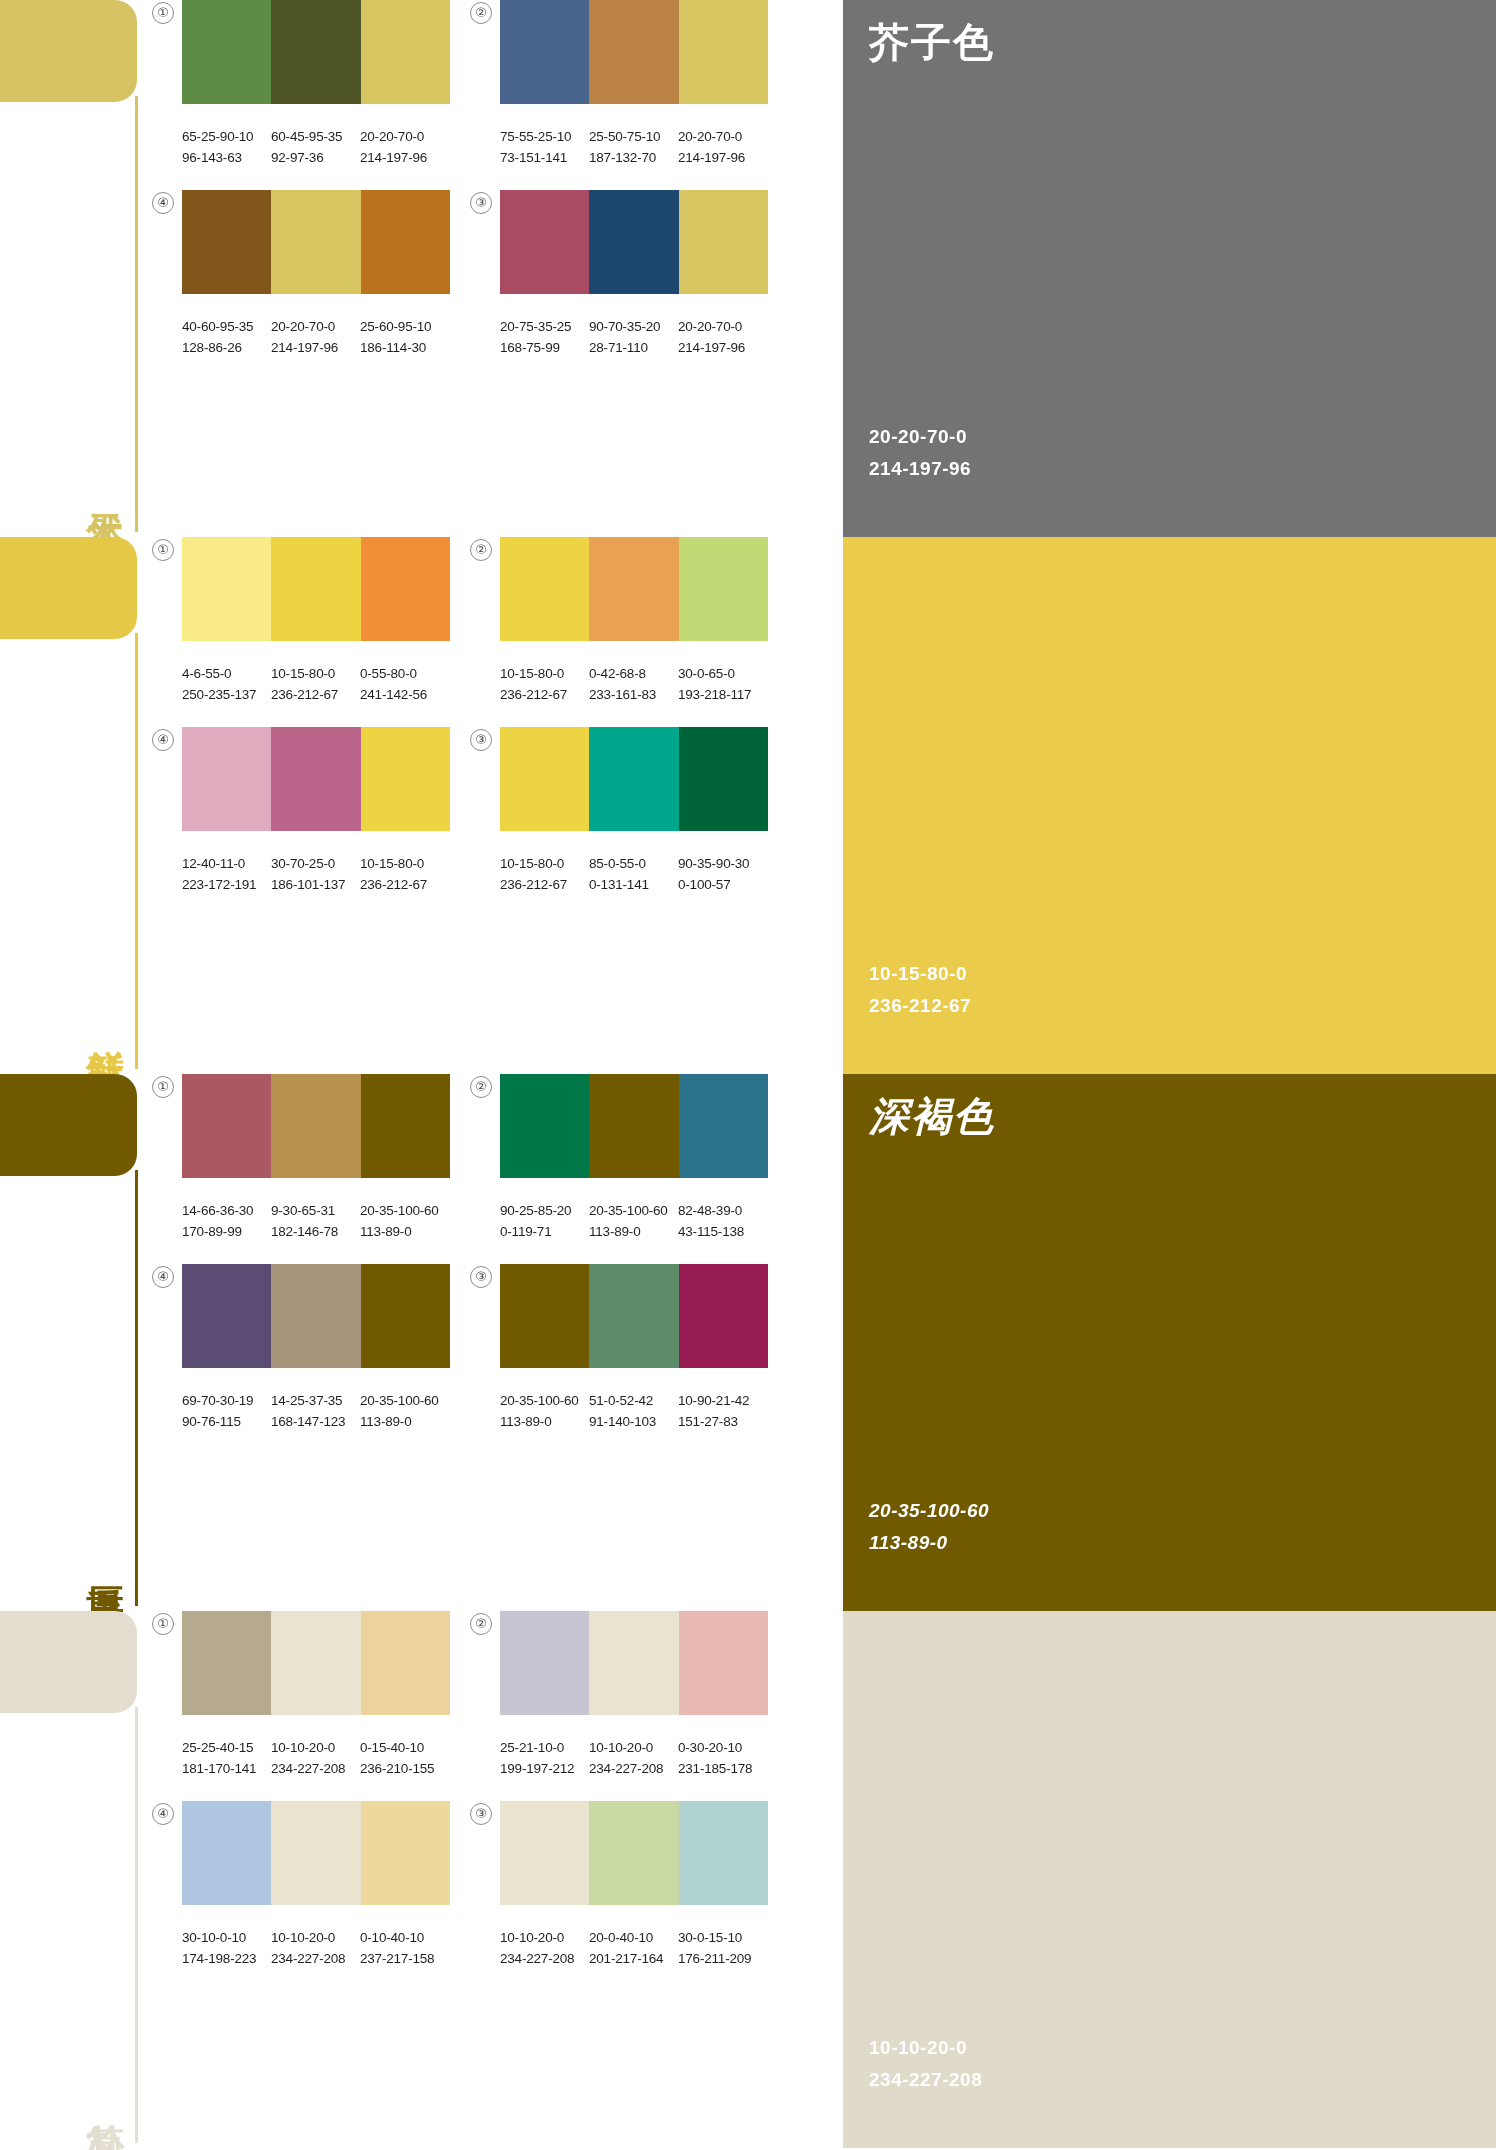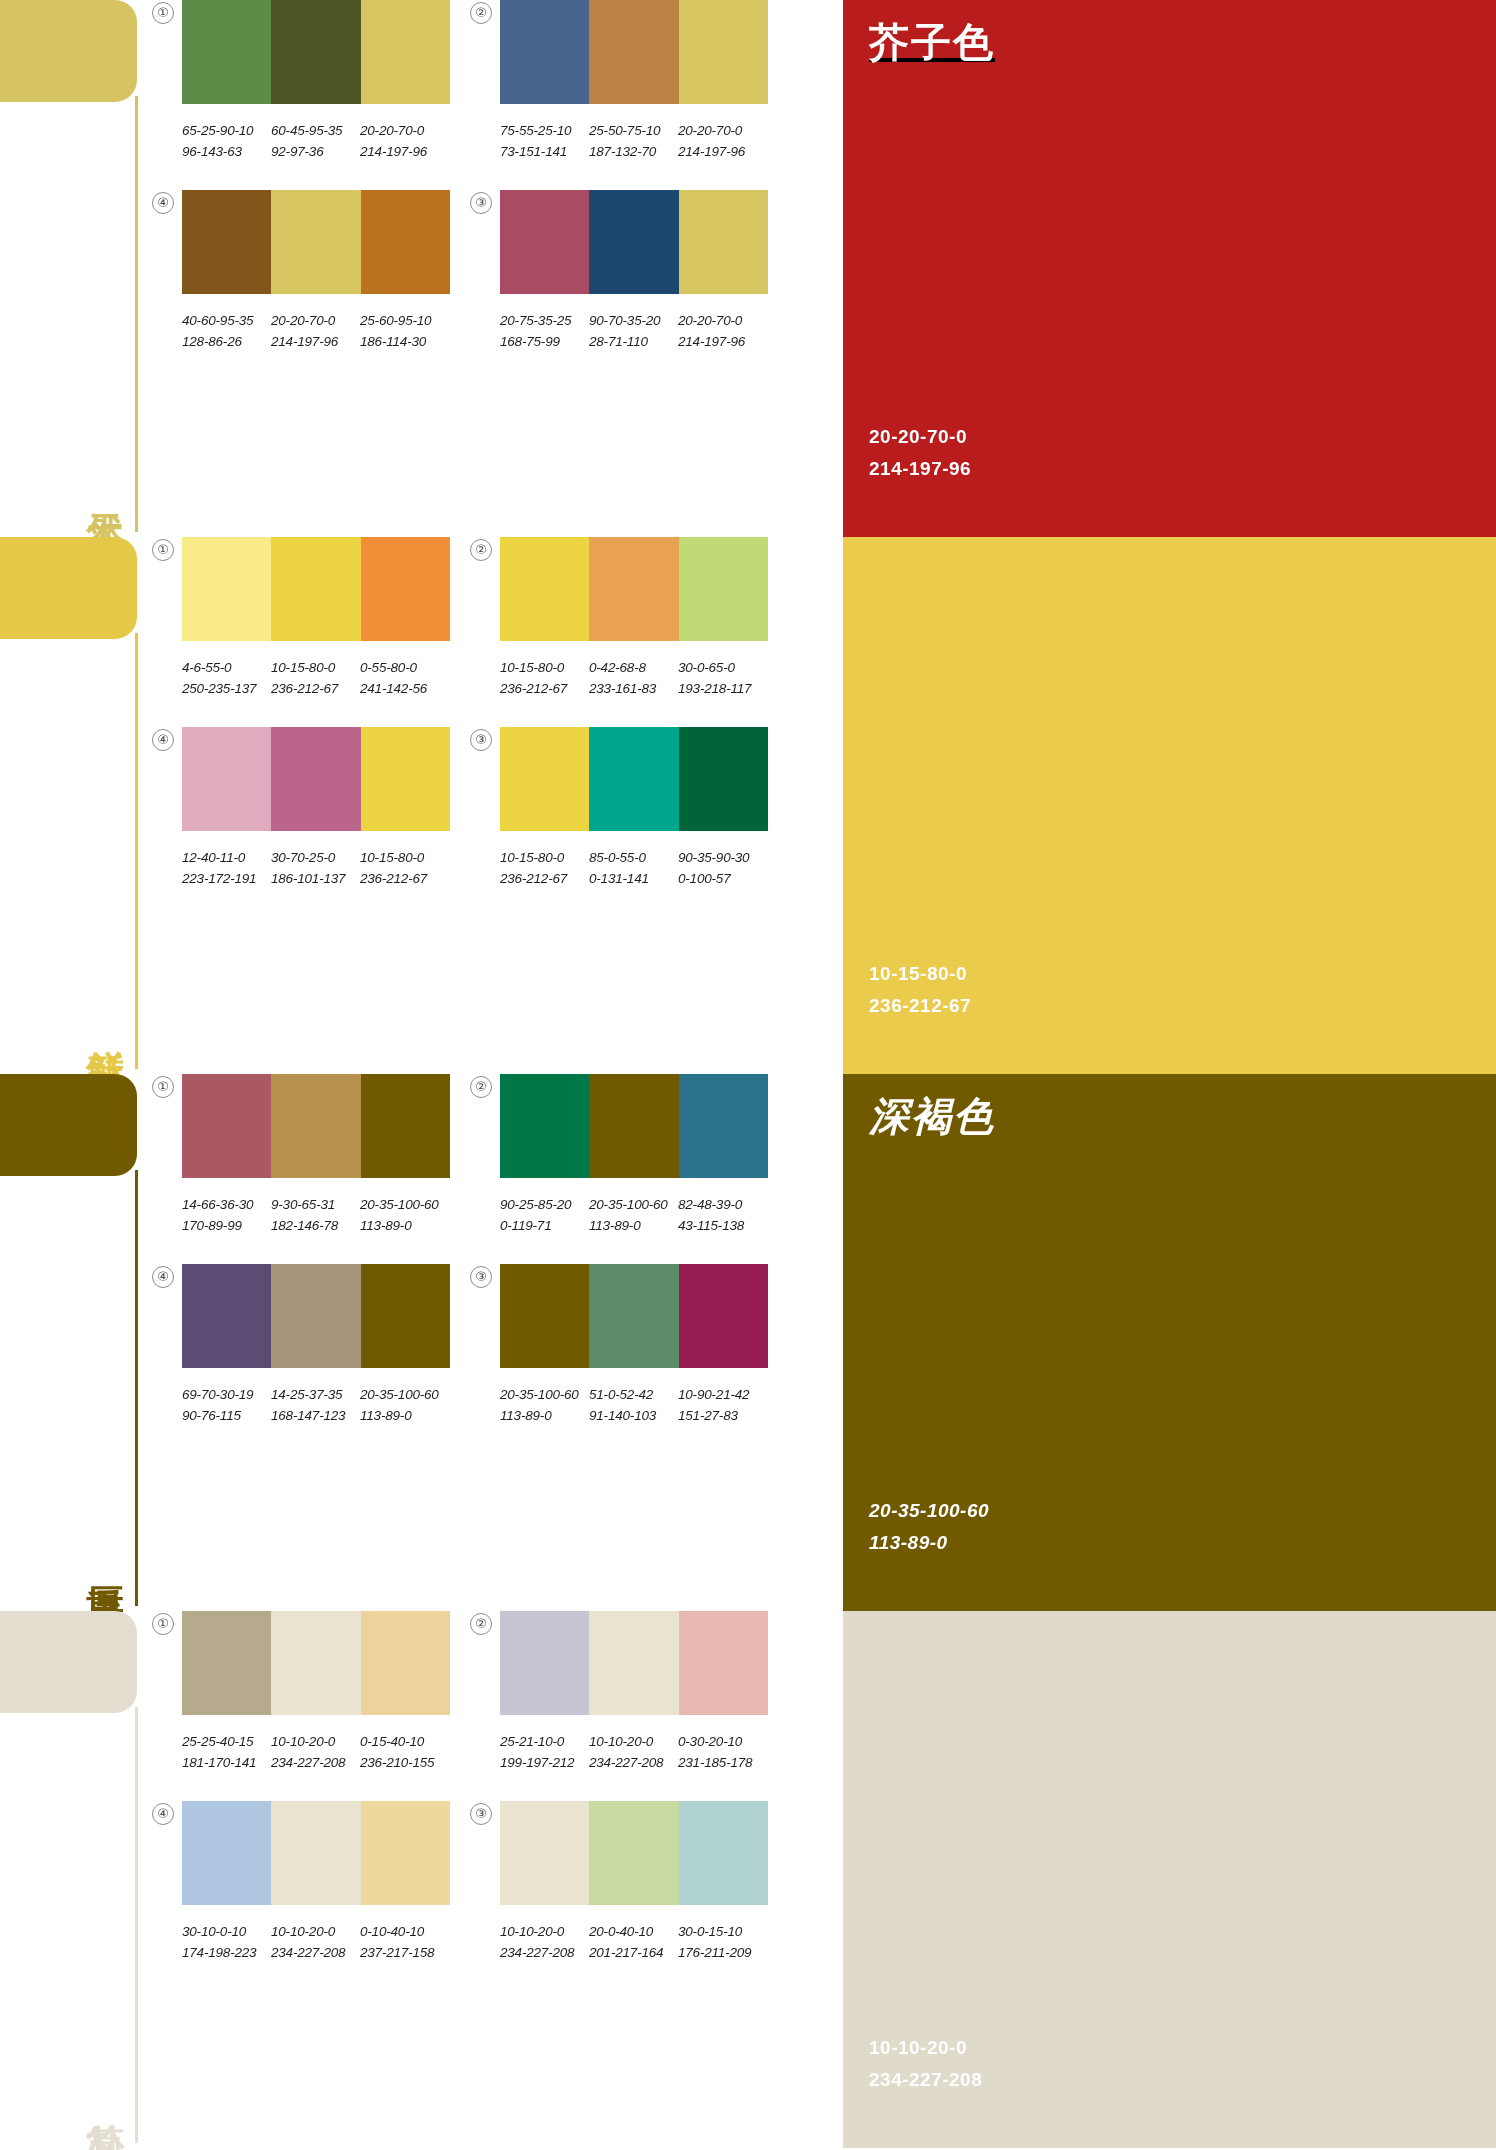--- a/index.html
+++ b/index.html
@@ -96,22 +96,21 @@
   .bars {
     display: flex;
     width: 268px;
     height: 104px;
   }
   .bar { flex: 1 1 0; height: 104px; }
 
   .codes {
     display: flex;
     width: 300px;
-    margin-top: 16px;
-    font-style: italic;
+    margin-top: 22px;
   }
   .code {
     width: 89px;
     font-size: 13.5px;
     line-height: 21px;
     color: #231f20;
     font-weight: 400;
     letter-spacing: -0.2px;
   }
   .code .l2 { display: block; }
@@ -201,21 +200,21 @@
             <div class="bar" style="background: rgb(28, 71, 110);"></div>
             <div class="bar" style="background: rgb(214, 197, 96);"></div>
           </div>
           <div class="codes">
             <div class="code"><span class="l1">20-75-35-25</span><span class="l2">168-75-99</span></div>
             <div class="code"><span class="l1">90-70-35-20</span><span class="l2">28-71-110</span></div>
             <div class="code"><span class="l1">20-20-70-0</span><span class="l2">214-197-96</span></div>
           </div>
         </div>
       </div>
-      <div class="panel" style="background: #b91c1c; text-decoration: underline;">
+      <div class="panel" style="background: #737373;">
         <div class="panel-title">芥子色</div>
         <div class="panel-codes">
           <span>20-20-70-0</span>
           <span>214-197-96</span>
         </div>
       </div>
     </div>
     <div class="section">
       <div class="left-col">
         <div class="chip" style="background: rgb(230, 200, 73);"></div>

